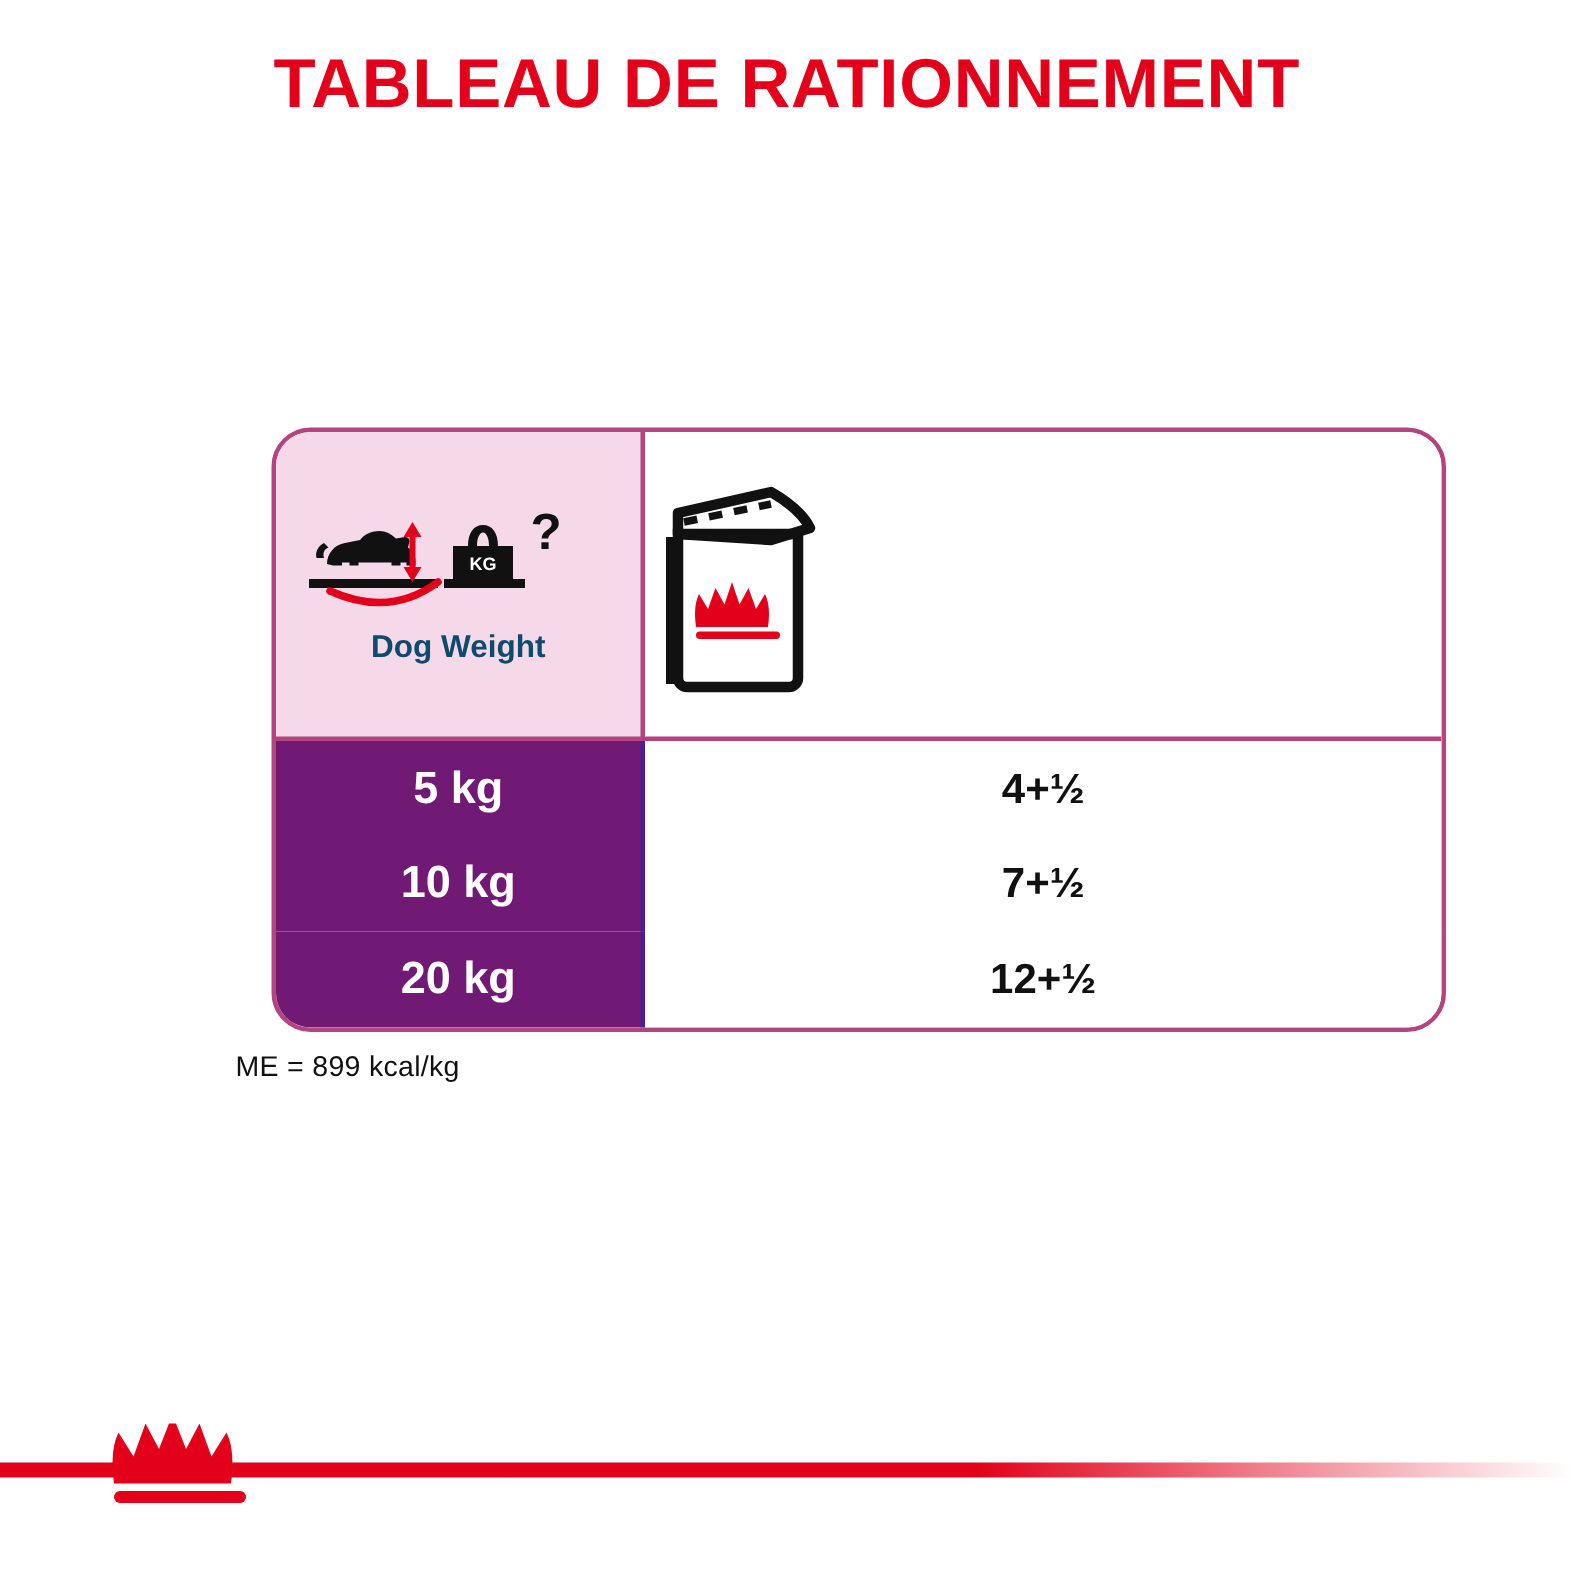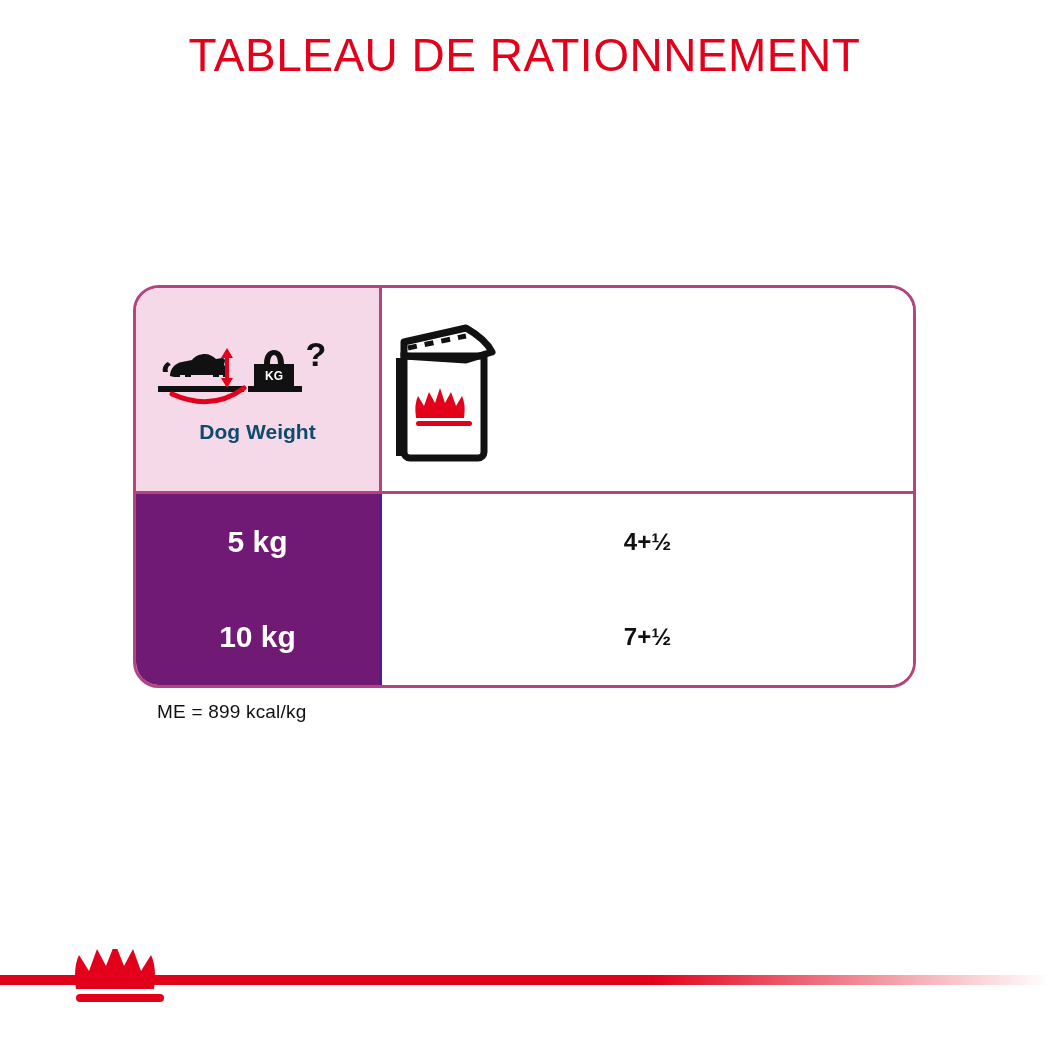--- a/index.html
+++ b/index.html
@@ -16,21 +16,21 @@
   }
 
   
   .page-title {
     position: absolute;
     top: 28px;
     left: 0;
     width: 100%;
     text-align: center;
     font-size: 46px;
-    font-weight: normal;
+    font-weight: bold;
     letter-spacing: 0.5px;
     color: #e2001a;
     font-family: "Liberation Sans", sans-serif;
   }
 
   
   .table-wrap {
     position: absolute;
     left: 133px;
     top: 285px;
@@ -40,20 +40,21 @@
   .rc-table {
     width: 100%;
     height: 100%;
     border-collapse: separate;
     border-spacing: 0;
     table-layout: fixed;
     border: 3px solid #b4447e;
     border-radius: 26px;
     overflow: hidden;
     background: #ffffff;
+    margin-left: 48px;
   }
   .rc-table td {
     padding: 0;
     vertical-align: middle;
     text-align: center;
   }
 
   
   .head-left {
     width: 243px;
@@ -85,21 +86,21 @@
     background: #701a75;
     color: #ffffff;
     font-size: 30px;
     font-weight: bold;
     border-right: 3px solid #4c1d95;
     text-align: center;
   }
   .cell-qty {
     background: #ffffff;
     color: #111111;
-    font-size: 24px;
+    font-size: 28px;
     font-weight: bold;
     text-align: center;
   }
   tr.data-row:not(:last-child) .cell-weight,
   tr.data-row:not(:last-child) .cell-qty {
     border-bottom: 2px solid #c975ea3;
   }
   tr.data-row:not(:last-child) .cell-weight {
     border-bottom-color: #d98cb8;
   }
@@ -190,20 +191,24 @@
       </tr>
 
       <tr class="data-row">
         <td class="cell-weight">5 kg</td>
         <td class="cell-qty">4+½</td>
       </tr>
       <tr class="data-row">
         <td class="cell-weight">10 kg</td>
         <td class="cell-qty">7+½</td>
       </tr>
+      <tr class="data-row">
+        <td class="cell-weight">20 kg</td>
+        <td class="cell-qty">12+½</td>
+      </tr>
     </tbody>
   </table>
 </div>
 
 <div class="footnote">ME = 899 kcal/kg</div>
 
 <div class="bottom-bar"></div>
 <div class="brand-crown">
   <svg width="96" height="58" viewBox="0 0 96 58" aria-hidden="true">
     <g fill="#e2001a">

